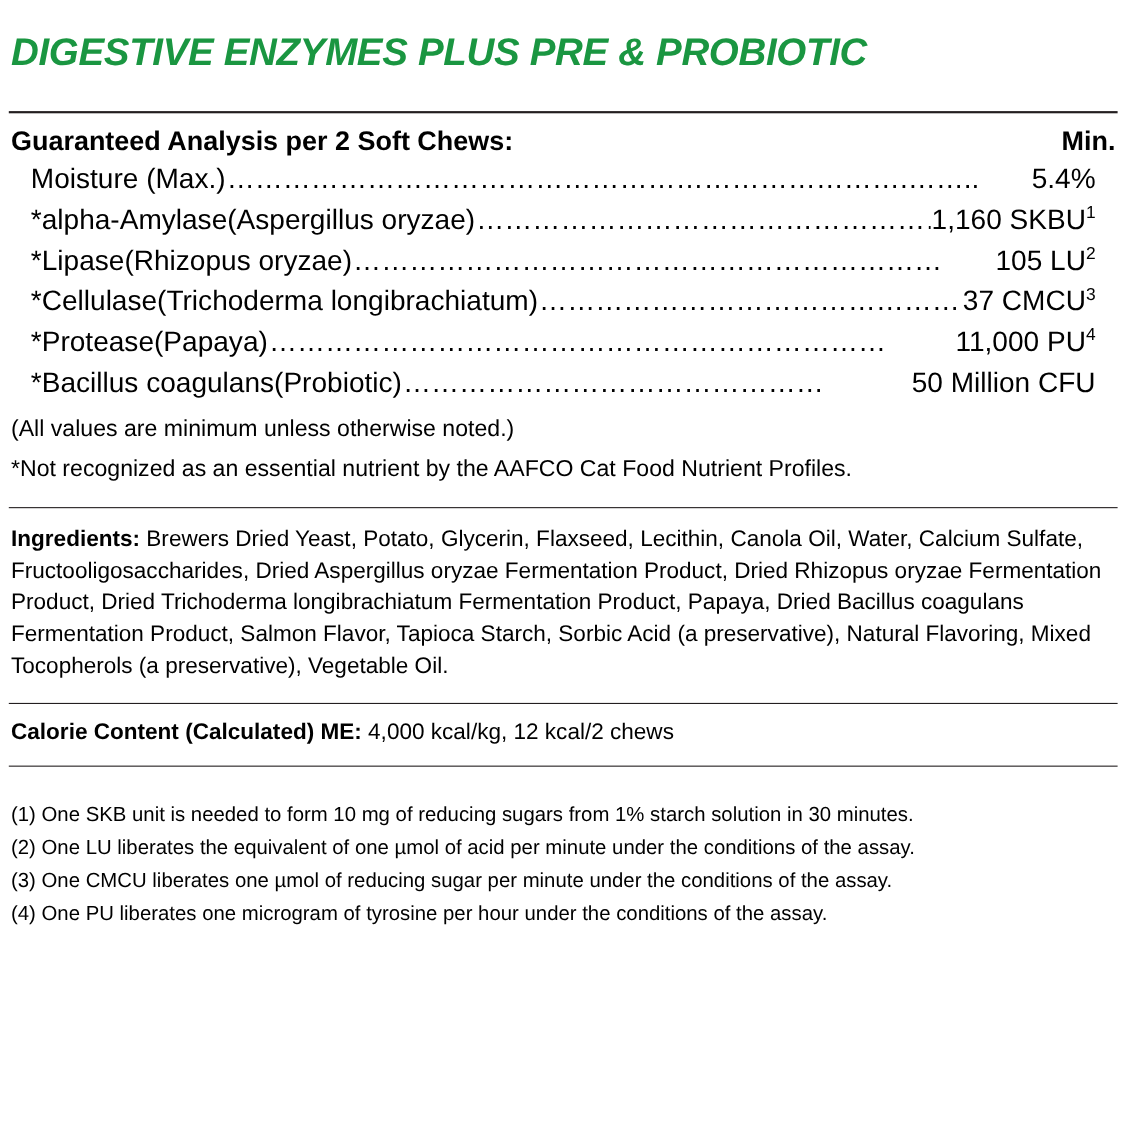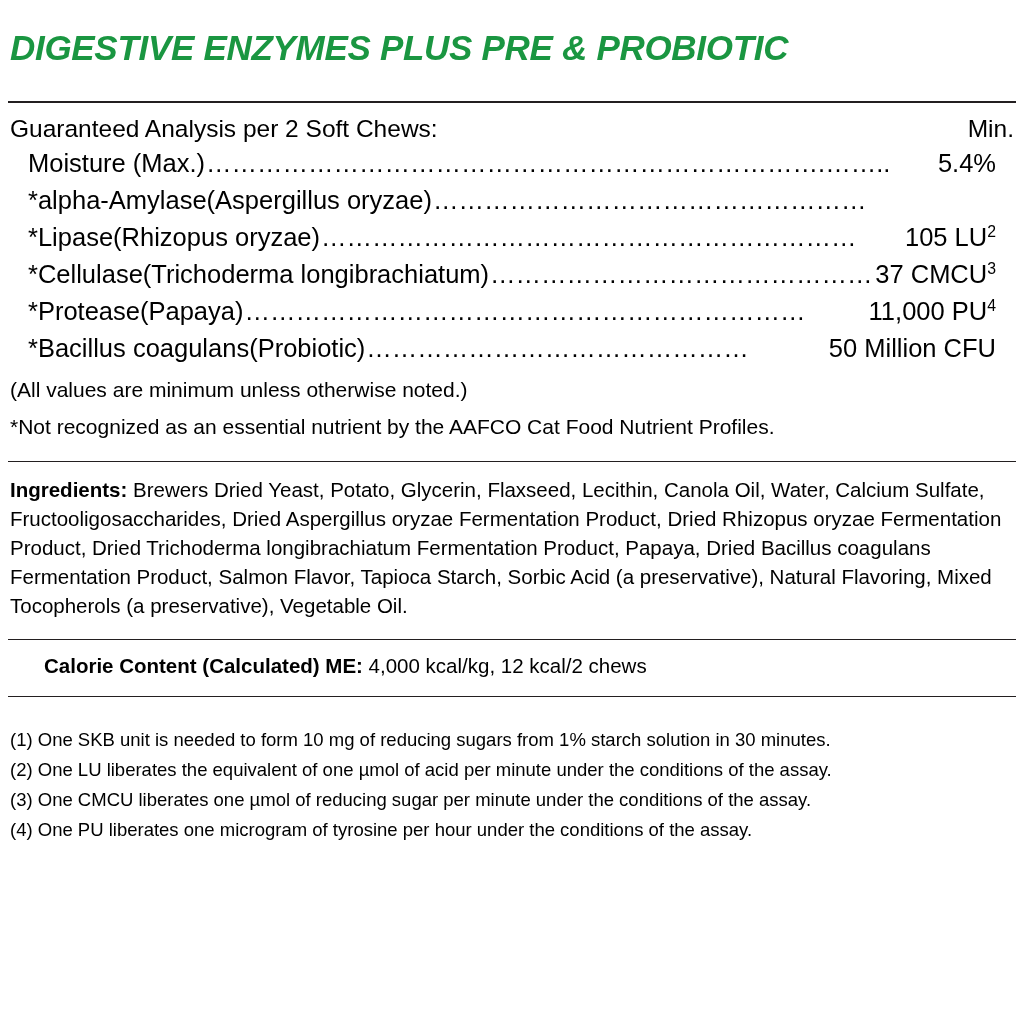--- a/index.html
+++ b/index.html
@@ -37,21 +37,21 @@
     margin: 0;
   }
   .rule-title { margin-top: 34px; }
   .rule-thin { border-top: 1.5px solid #231f20; }
 
   .ga-head {
     display: flex;
     justify-content: space-between;
     align-items: baseline;
     font-size: 24.5px;
-    font-weight: normal;
+    font-weight: bold;
     margin: 12px 2px 2px 2px;
   }
   .ga-row {
     display: flex;
     align-items: baseline;
     font-size: 25.5px;
     margin: 0 20px;
     line-height: 1.45;
     white-space: nowrap;
   }
@@ -89,21 +89,21 @@
     text-align: left;
   }
   .ingredients b { font-weight: bold; }
 
   .rule-cal { margin-top: 19px; }
   .calorie {
     font-size: 20.5px;
     margin: 12px 2px 0 2px;
     line-height: 1.4;
   }
-  .calorie b { font-weight: bold; margin-left: 34px; }
+  .calorie b { font-weight: bold; }
   .rule-cal-bottom { margin-top: 15px; }
 
   .footnotes {
     margin: 28px 2px 0 2px;
     font-size: 18.5px;
     line-height: 1.62;
   }
   .footnote { white-space: nowrap; }
 </style>
 </head>
@@ -123,20 +123,21 @@
   <div class="ga-row">
     <span class="ga-name">Moisture (Max.)</span>
     <span class="dots">……………………………………………………………….……..</span>
     <span class="ga-val">5.4%</span>
   </div>
 
   <div class="ga-row">
     <span class="ga-name">*alpha-Amylase</span>
     <span class="ga-name sci">(Aspergillus oryzae)</span>
     <span class="dots">……………………………………………</span>
+    <span class="ga-val"><span>1,160 SKBU</span><sup>1</sup></span>
   </div>
 
   <div class="ga-row">
     <span class="ga-name">*Lipase</span>
     <span class="ga-name sci">(Rhizopus oryzae)</span>
     <span class="dots">………………………………………………………</span>
     <span class="ga-val"><span>105 LU</span><sup>2</sup></span>
   </div>
 
   <div class="ga-row">

